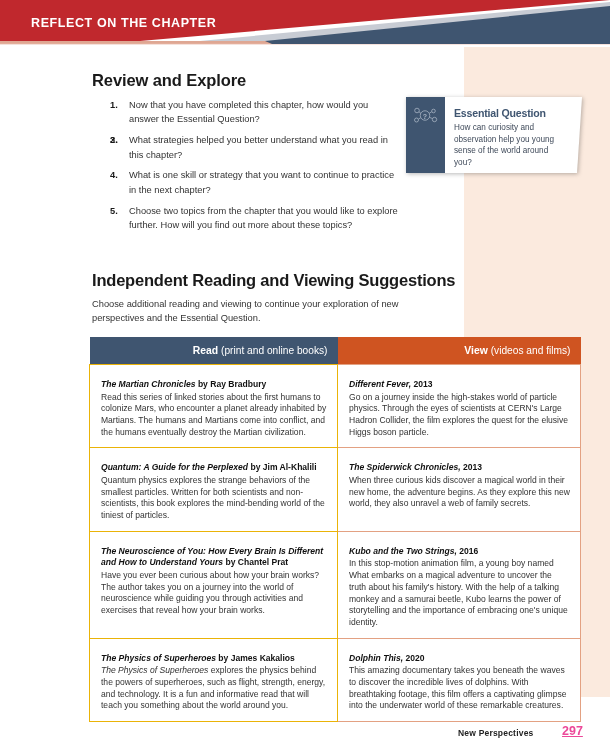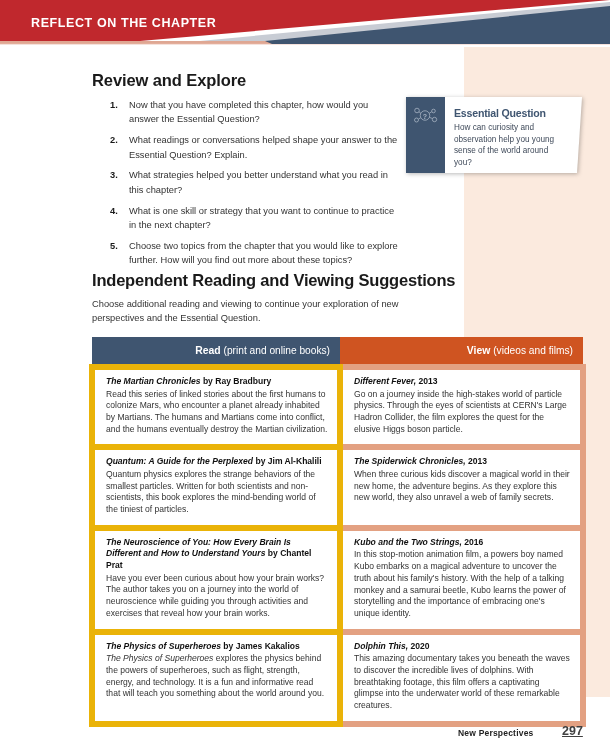--- a/index.html
+++ b/index.html
@@ -109,22 +109,22 @@
     text-align: right; vertical-align: middle;
     font-size: 10.2px; color: #fff; font-weight: normal;
     height: 27px;
   }
   .table th.read-h { background: #3f5570; width: 248px; }
   .table th.view-h { background: #cf5421; width: 243px; margin-top: 44px; }
   .table th b { font-weight: bold; font-size: 10.4px; }
 
   .table td {
     vertical-align: top;
-    padding: 6px 9px 9px 11px;
-    border: 6px solid #eab308;
+    padding: 14px 9px 9px 11px;
+    border: 1px solid #eab308;
     background: #fff;
   }
   .table td.view-c { border-color: #e3a182; }
   .table td .t {
     font-size: 8.55px; font-weight: bold; font-style: italic;
     color: #111; line-height: 11.6px; display: block; margin-bottom: 1px;
   }
   .table td .t .up { font-style: normal; }
   .table td .d {
     font-size: 8.55px; line-height: 11.7px; color: #333; display: block;
@@ -132,21 +132,21 @@
   .table td .d i { font-style: italic; }
 
   
   .footer-name {
     position: absolute; left: 458px; top: 728px;
     font-size: 8.5px; font-weight: bold; color: #222;
     letter-spacing: 0.2px;
   }
   .footer-page {
     position: absolute; left: 562px; top: 724px;
-    font-size: 12.5px; font-weight: bold; color: #404040; text-decoration: underline;
+    font-size: 12.5px; font-weight: bold; color: #ec4899; text-decoration: underline;
   }
 </style>
 </head>
 <body>
 
 <div class="page">
 
   <div class="peach-panel"></div>
 
   <div class="banner">
@@ -165,21 +165,20 @@
 
   <h2 class="section-title">Review and Explore</h2>
 
   <ol class="questions">
     <li>
       <span class="num">1.</span>
       <span>Now that you have completed this chapter, how would you answer the Essential Question?</span>
     </li>
     <li>
       <span class="num">2.</span>
-      <span>What readings or conversations helped shape your answer to the Essential Question? Explain.</span>
     </li>
     <li>
       <span class="num">3.</span>
       <span>What strategies helped you better understand what you read in this chapter?</span>
     </li>
     <li>
       <span class="num">4.</span>
       <span>What is one skill or strategy that you want to continue to practice in the next chapter?</span>
     </li>
     <li>
@@ -249,21 +248,21 @@
         </td>
       </tr>
 
       <tr>
         <td class="read-c">
           <span class="t"><span>The Neuroscience of You: How Every Brain Is Different and How to Understand Yours</span><span class="up"> by Chantel Prat</span></span>
           <span class="d">Have you ever been curious about how your brain works? The author takes you on a journey into the world of neuroscience while guiding you through activities and exercises that reveal how your brain works.</span>
         </td>
         <td class="view-c">
           <span class="t"><span>Kubo and the Two Strings,</span><span class="up"> 2016</span></span>
-          <span class="d">In this stop-motion animation film, a powers boy named Kubo embarks on a magical adventure to uncover the truth about his family's history. With the help of a talking monkey and a samurai beetle, Kubo learns the power of storytelling and the importance of embracing one's unique identity.</span>
+          <span class="d">In this stop-motion animation film, a young boy named What embarks on a magical adventure to uncover the truth about his family's history. With the help of a talking monkey and a samurai beetle, Kubo learns the power of storytelling and the importance of embracing one's unique identity.</span>
         </td>
       </tr>
 
       <tr>
         <td class="read-c">
           <span class="t"><span>The Physics of Superheroes</span><span class="up"> by James Kakalios</span></span>
           <span class="d"><i>The Physics of Superheroes</i><span> explores the physics behind the powers of superheroes, such as flight, strength, energy, and technology. It is a fun and informative read that will teach you something about the world around you.</span></span>
         </td>
         <td class="view-c">
           <span class="t"><span>Dolphin This,</span><span class="up"> 2020</span></span>

